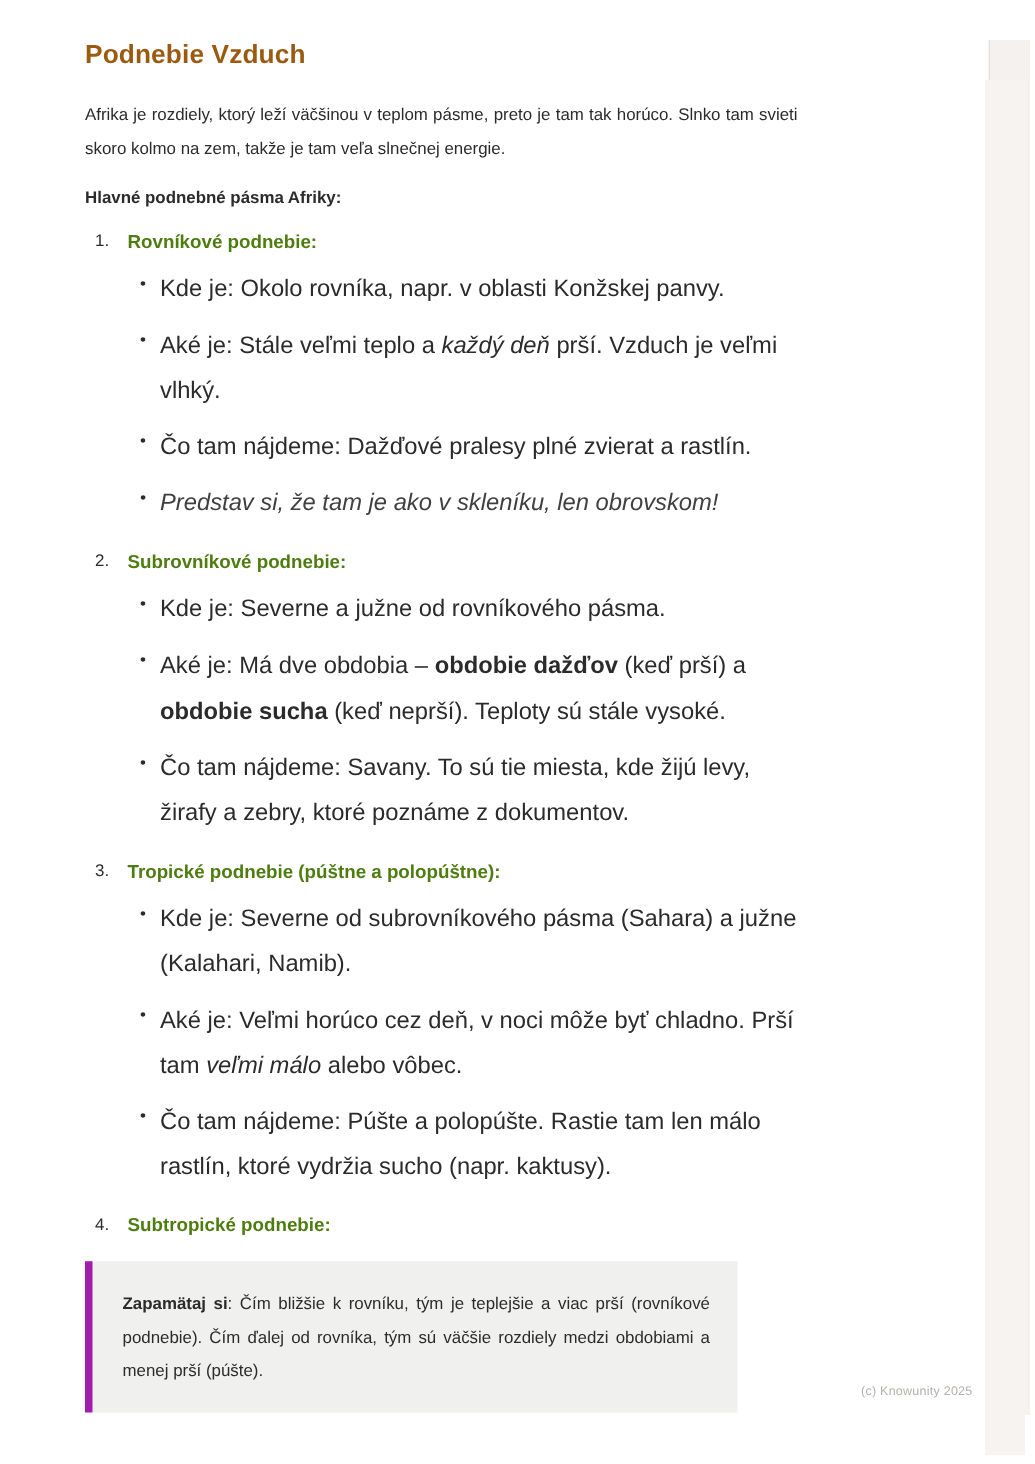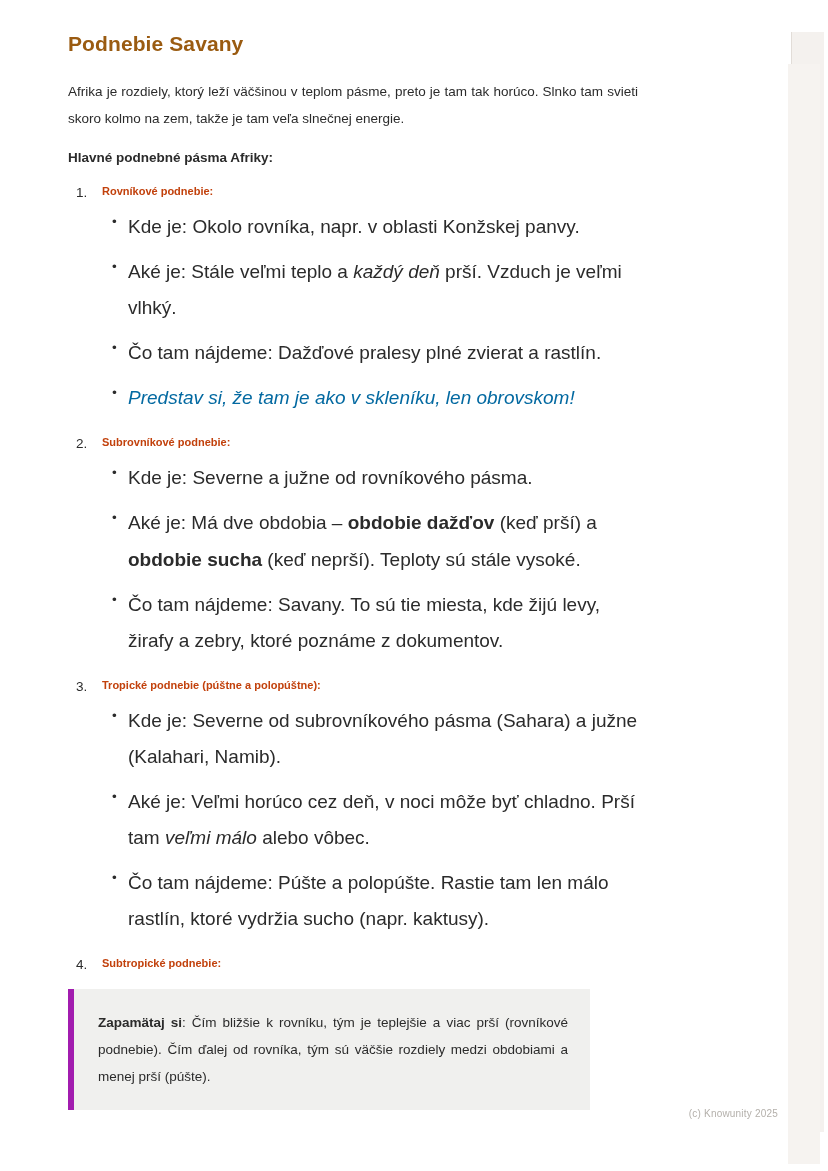--- a/index.html
+++ b/index.html
@@ -63,24 +63,24 @@
   }
   ol.climate-list > li::before {
     content: counter(climate) ".";
     position: absolute;
     left: -26px;
     top: 0;
     font-size: 13.5px;
     color: #2b2b2b;
   }
   .climate-name {
-    font-size: 11px;
+    font-size: 15px;
     font-weight: bold;
     margin: 0 0 12px 0;
-    color: #c2410c;
+    color: #4d7c0f;
   }
   ul.facts {
     margin: 0 0 20px 0;
     padding: 0 0 0 26px;
     list-style: none;
   }
   ul.facts > li {
     position: relative;
     font-size: 19px;
     line-height: 1.9;
@@ -90,21 +90,21 @@
   ul.facts > li::before {
     content: "\2022";
     position: absolute;
     left: -16px;
     top: 0;
     font-size: 13.5px;
     color: #2b2b2b;
   }
   ul.facts > li.italic {
     font-style: italic;
-    color: #0369a1;
+    color: #404040;
   }
   em { font-style: italic; }
   strong { font-weight: bold; }
   .note {
     margin-top: 20px;
     background: #f0f0ee;
     border-left: 6px solid #a21caf;
     padding: 20px 22px 20px 24px;
     font-size: 13.5px;
     line-height: 2.0;
@@ -139,21 +139,21 @@
     letter-spacing: 0.2px;
   }
 </style>
 </head>
 <body>
 
 <div class="page">
 
   <div class="content">
 
-    <h1 class="doc-title">Podnebie Savany</h1>
+    <h1 class="doc-title">Podnebie Vzduch</h1>
 
     <p class="para">Afrika je rozdiely, ktorý leží väčšinou v teplom pásme, preto je tam tak horúco. Slnko tam svieti skoro kolmo na zem, takže je tam veľa slnečnej energie.</p>
 
     <div class="section-heading">Hlavné podnebné pásma Afriky:</div>
 
     <ol class="climate-list">
 
       <li>
         <div class="climate-name">Rovníkové podnebie:</div>
         <ul class="facts">

